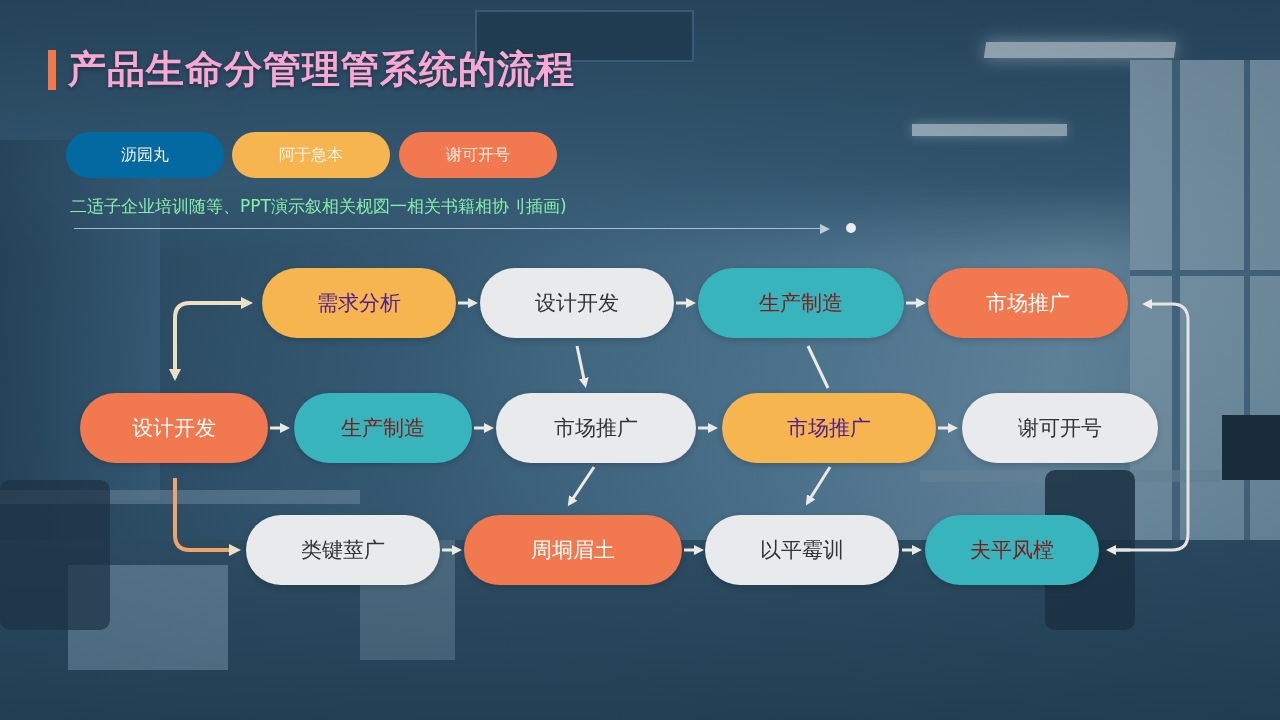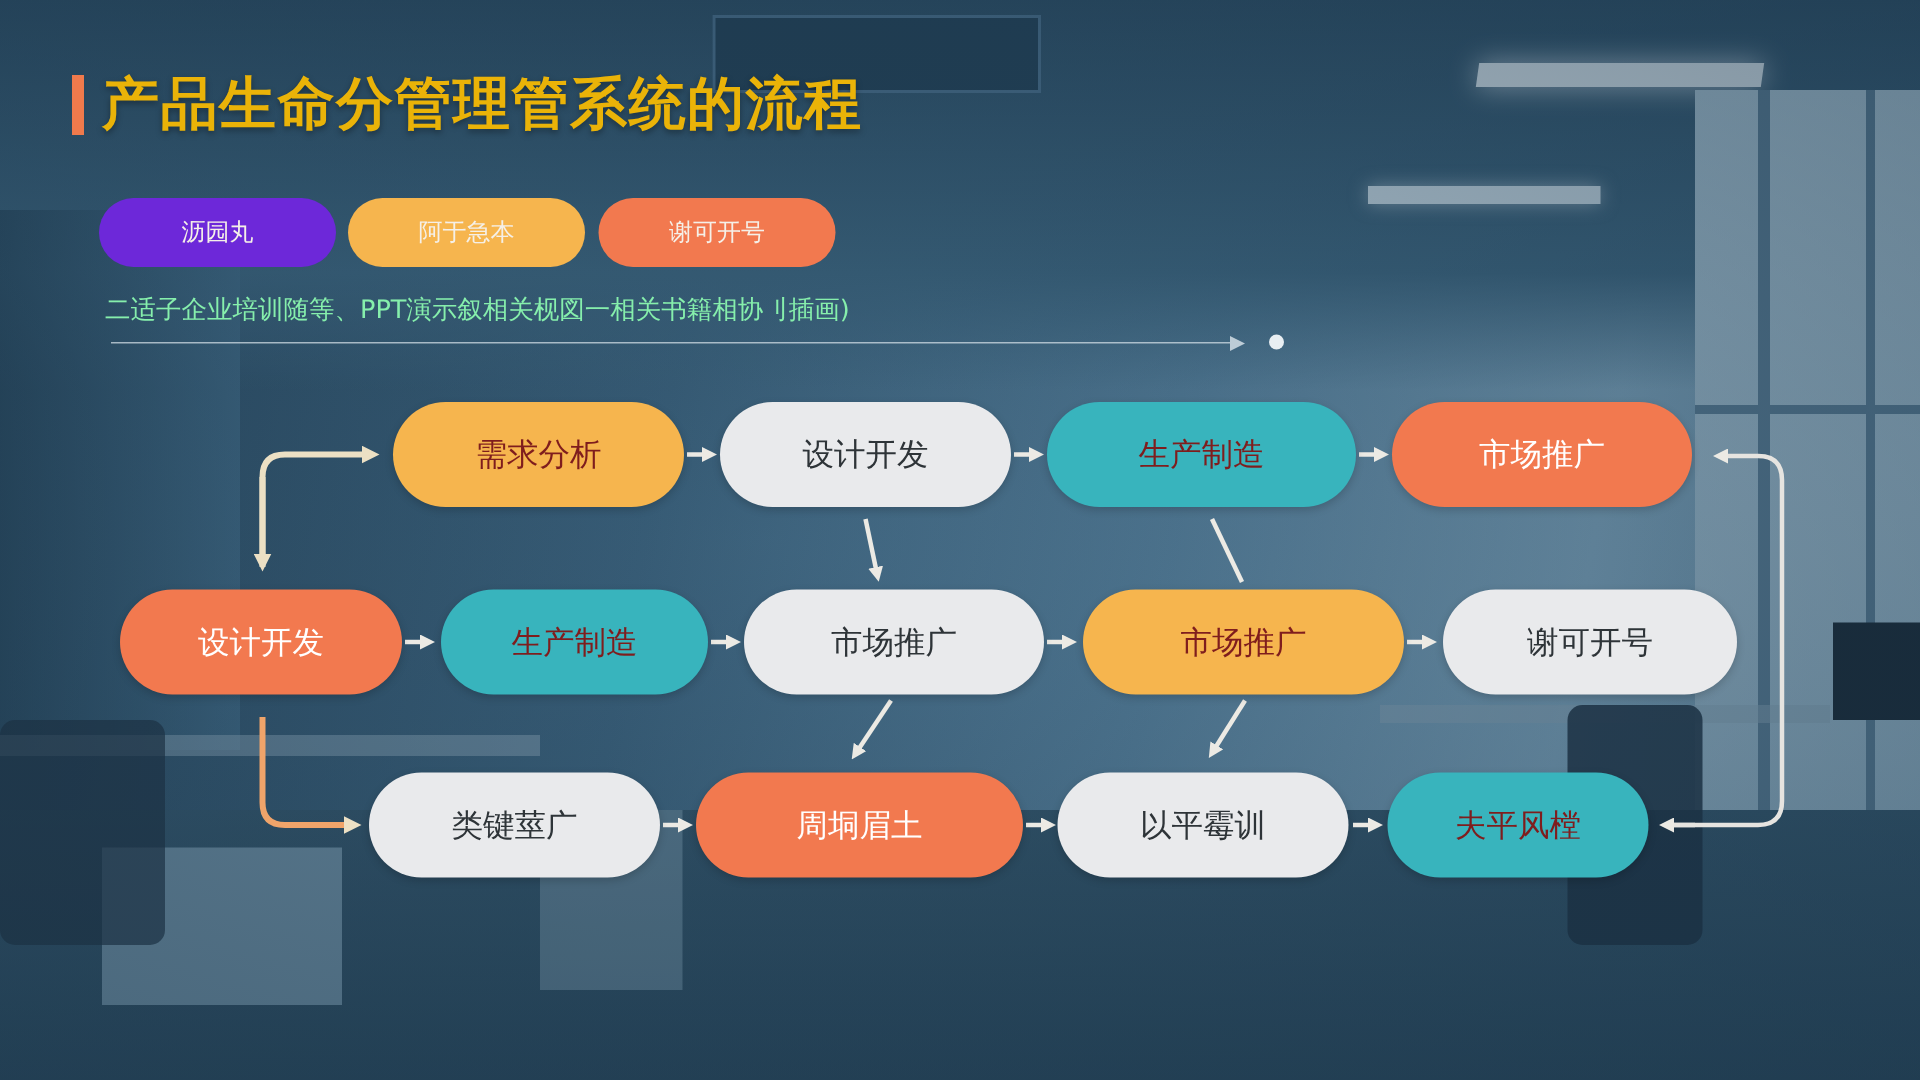--- a/index.html
+++ b/index.html
@@ -25,35 +25,35 @@
       background: linear-gradient(180deg, #35576d 0%, #2b4a5f 100%); }
     .bg .desk { position:absolute; background:#8aa6b8; opacity:0.55; }
     .bg .block { position:absolute; background:#6d8ea3; }
     .bg .chair { position:absolute; background:#1f3344; border-radius:10px; }
     .bg .monitor { position:absolute; background:#1b2b38; }
     .bg .leftwall { position:absolute; left:0; top:140px; width:160px; height:360px;
       background: linear-gradient(90deg, #2a4a60, #426c88); opacity:0.8; }
     .bg .shade { position:absolute; inset:0; background: radial-gradient(ellipse at 40% 50%, rgba(20,45,65,0.15), rgba(20,45,65,0.45)); }
 
     .title-bar { position:absolute; left:48px; top:50px; width:8px; height:40px; background:#f07a4c; }
-    .title { position:absolute; left:68px; top:44px; font-size:38px; font-weight:bold; color:#eab308;
+    .title { position:absolute; left:68px; top:44px; font-size:38px; font-weight:bold; color:#f9a8d4;
       letter-spacing:1px; text-shadow: 0 2px 4px rgba(0,0,0,0.35); white-space:nowrap; }
 
     .tag { position:absolute; top:132px; height:46px; width:158px; border-radius:23px;
       color:#f5f0e8; font-size:16px; display:flex; align-items:center; justify-content:center; }
     .subtitle { position:absolute; left:70px; top:195px; font-size:17px; color:#86efac; white-space:nowrap; }
     .subline { position:absolute; left:74px; top:228px; width:746px; height:1px; background:rgba(220,230,236,0.7); }
     .subline-arrow { position:absolute; left:820px; top:224px; width:0; height:0;
       border-left:10px solid rgba(220,230,236,0.8); border-top:5px solid transparent; border-bottom:5px solid transparent; }
     .subline-dot { position:absolute; left:846px; top:223px; width:10px; height:10px; border-radius:50%; background:#e8eef2; }
 
     .node { position:absolute; height:70px; border-radius:35px; display:flex; align-items:center; justify-content:center;
       font-size:21px; box-shadow: 0 2px 6px rgba(0,0,0,0.18); }
     .c-orange { background:#f2794f; color:#ffffff; }
-    .c-yellow { background:#f6b54e; color:#7f1d1d; }
+    .c-yellow { background:#f6b54e; color:#4c1d95; }
     .c-teal { background:#38b4bd; color:#7f1d1d; }
     .c-white { background:#e9eaec; color:#2e3438; }
 
     svg.connectors { position:absolute; left:0; top:0; width:1280px; height:720px; pointer-events:none; }
   </style>
 </head>
 <body>
 
 <div class="bg">
   <div class="ceiling"></div>
@@ -72,21 +72,21 @@
   <div class="block" style="left:360px;top:540px;width:95px;height:120px;opacity:0.7;"></div>
   <div class="chair" style="left:0;top:480px;width:110px;height:150px;opacity:0.7;"></div>
   <div class="chair" style="left:1045px;top:470px;width:90px;height:160px;opacity:0.85;"></div>
   <div class="monitor" style="left:1222px;top:415px;width:58px;height:65px;"></div>
   <div class="shade"></div>
 </div>
 
 <div class="title-bar"></div>
 <div class="title">产品生命分管理管系统的流程</div>
 
-<div class="tag" style="left:66px;background:#6d28d9;">沥园丸</div>
+<div class="tag" style="left:66px;background:#0369a1;">沥园丸</div>
 <div class="tag" style="left:232px;background:#f6b54e;">阿于急本</div>
 <div class="tag" style="left:399px;background:#f2794f;">谢可开号</div>
 
 <div class="subtitle">二适子企业培训随等、PPT演示叙相关枧図一相关书籍相协刂插画)</div>
 <div class="subline"></div>
 <div class="subline-arrow"></div>
 <div class="subline-dot"></div>
 
 <svg class="connectors" viewBox="0 0 1280 720">
   <defs>

